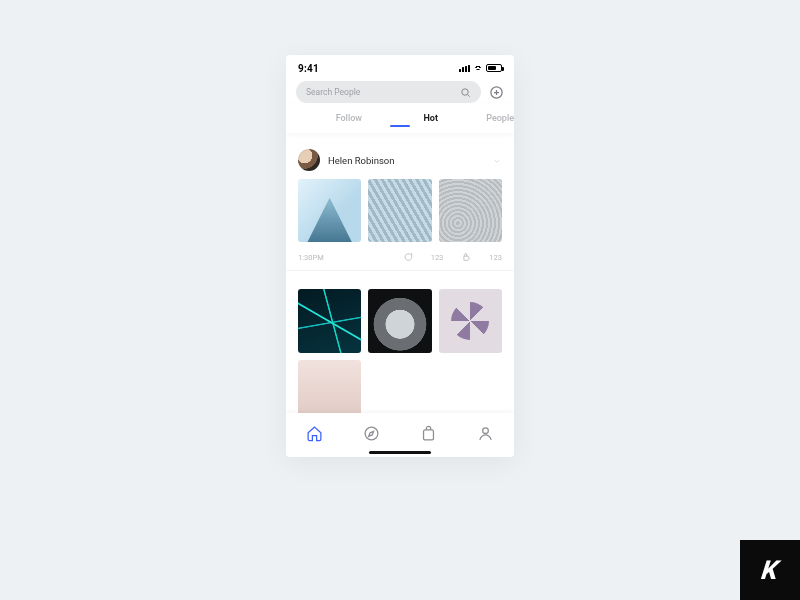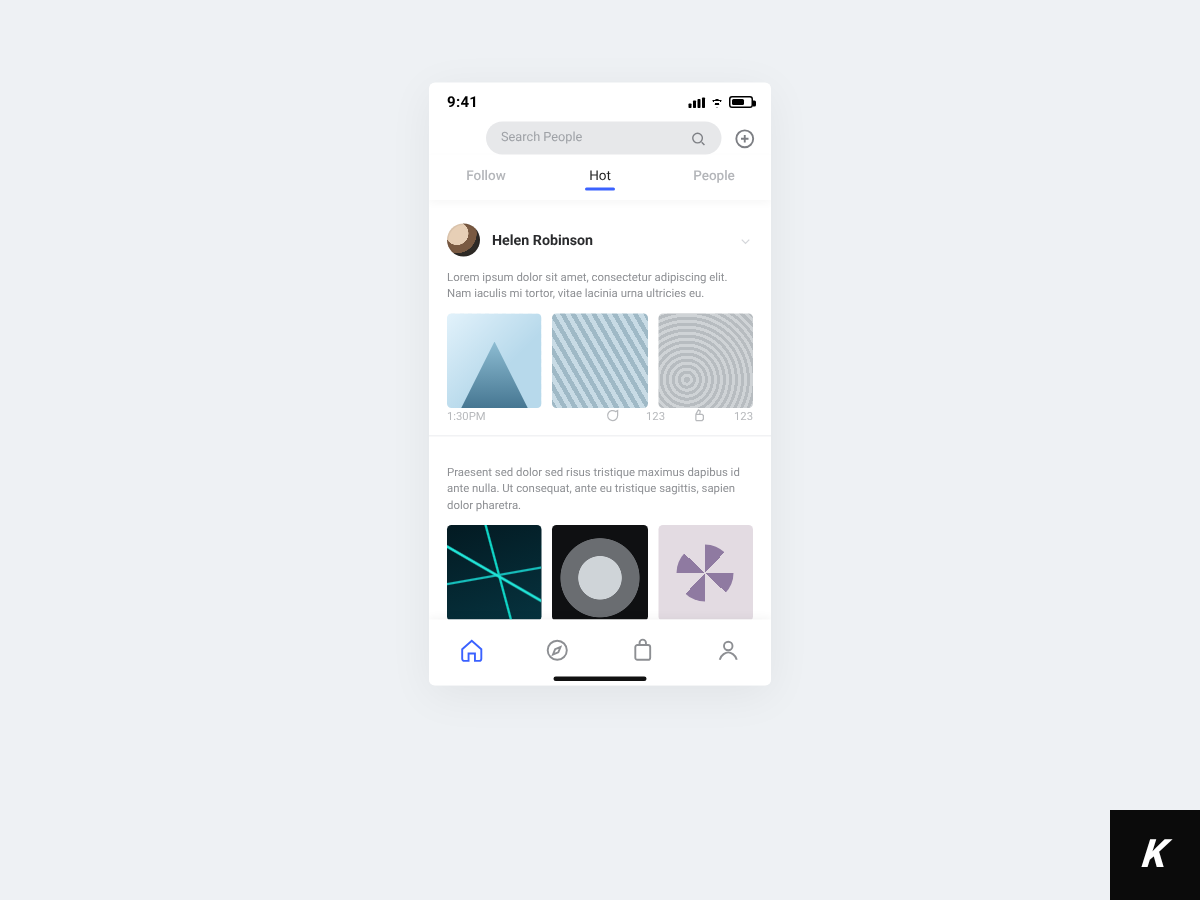--- a/index.html
+++ b/index.html
@@ -47,55 +47,55 @@
   background: radial-gradient(circle at 50% 110%, #000 0 1.2px, transparent 1.3px),
               radial-gradient(circle at 50% 110%, transparent 0 3px, #000 3px 4px, transparent 4.1px),
               radial-gradient(circle at 50% 110%, transparent 0 5.5px, #000 5.5px 6.5px, transparent 6.6px);
   clip-path: polygon(0 0,100% 0,50% 100%);
 }
 .batt { width: 16px; height: 8px; border:1px solid #000; border-radius:2px; position:relative; }
 .batt::after{content:"";position:absolute;right:-3px;top:2px;width:2px;height:4px;background:#000;border-radius:0 1px 1px 0;}
 .batt::before{content:"";position:absolute;left:1px;top:1px;bottom:1px;width:60%;background:#000;border-radius:1px;}
 
 
-.search-row { padding: 0 10px; display:flex; align-items:center; gap:8px;margin-left:28px; }
+.search-row { padding: 0 10px; display:flex; align-items:center; gap:8px; }
 .search {
   flex:1; height: 22px;
   background:#e7e8ea; border-radius:11px;
   padding: 0 10px;
   display:flex; align-items:center;
   color:#9ea1a6; font-size:8.5px;
 }
 .search svg { width:11px;height:11px;stroke:#7d7f84;stroke-width:2;fill:none;}
 .addc { display:flex;align-items:center;justify-content:center; }
 .addc svg{width:15px;height:15px;stroke:#7d7f84;stroke-width:2;fill:none;}
 
 
 .tabs { display:flex; height:30px; align-items:center; }
-.tabs .tab { flex:1; text-align:center; font-size:9px; color:#b4b6ba; position:relative; font-weight:500;}
-.tabs .tab.active { color:#1e1e1e; font-weight:400; }
+.tabs .tab { flex:1; text-align:right; font-size:9px; color:#b4b6ba; position:relative; font-weight:500;}
+.tabs .tab.active { color:#1e1e1e; font-weight:700; }
 .tabs .tab.active::after {
   content:"";position:absolute;left:50%;bottom:-4px;width:20px;height:2px;background:#3b62ff;border-radius:2px;transform:translateX(-50%);
 }
 .hdr-shadow {box-shadow: 0 2px 6px rgba(0,0,0,.04);}
 
 
 .card {
   padding: 10px 12px 8px;
   border-bottom: 1px solid #f1f2f4;
 }
 .user-row { display:flex;align-items:center;gap:8px; }
 .avatar {
   width:22px;height:22px;border-radius:50%;
   background-size:cover;background-position:center;
   box-shadow:inset 0 0 0 1px rgba(0,0,0,.06);
 }
 .av1{background:radial-gradient(circle at 30% 30%, #e7cfb6 0 35%, #7a5a42 36% 60%, #2e2a26 61% 100%);}
 .av2{background:radial-gradient(circle at 30% 30%, #f0ddc9 0 28%, #d9b98f 29% 48%, #c9b39a 49% 100%);}
-.uname { font-size:9.5px; font-weight:700; color:#2a2b2d;}
+.uname { font-size:9.5px; font-weight:400; color:#2a2b2d;}
 .chev { margin-left:auto; color:#d4d6da;}
 .chev svg{width:10px;height:10px;stroke:currentColor;stroke-width:2;fill:none;}
 .body-text { margin-top:8px; font-size:7.6px; color:#8e9094; line-height:1.45;}
 .gallery {margin-top:8px; display:grid; grid-template-columns:repeat(3,1fr); gap:7px;}
 .thumb {aspect-ratio:1/1;border-radius:3px;background-size:cover;background-position:center;}
 .p1a{background:linear-gradient(135deg,#e2f2fb 0%,#b7d9eb 60%),repeating-linear-gradient(135deg,#fff 0 2px,#d4e9f4 2px 4px);}
 .p1a{position:relative;overflow:hidden}
 .p1a::after{content:"";position:absolute;left:50%;bottom:-6px;width:80%;height:80%;background:linear-gradient(0deg,#3c6d89,#8dbcd2);clip-path:polygon(50% 0,100% 100%,0 100%);transform:translateX(-50%)}
 .p1b{background:repeating-linear-gradient(60deg,#9fb9c6 0 3px,#c8dbe5 3px 6px);}
 .p1c{background:repeating-radial-gradient(circle at 30% 70%,#b7bcc0 0 2px,#cfd3d6 2px 4px);}
@@ -103,21 +103,21 @@
 .p2a{position:relative;overflow:hidden}
 .p2a::after{content:"";position:absolute;inset:0;background:
   linear-gradient(30deg,transparent 48%,#21e4d7 49% 50%,transparent 51%),
   linear-gradient(-10deg,transparent 46%,#16bdba 47% 48%,transparent 49%),
   linear-gradient(75deg,transparent 52%,#0fd4c5 53% 54%,transparent 55%);}
 .p2b{background:radial-gradient(circle at 50% 55%,#cfd4d8 0 30%,#6a6d71 31% 55%,#0f1012 56% 100%);}
 .p2c{background:#e3dbe2;position:relative;}
 .p2c::after{content:"";position:absolute;left:20%;top:20%;right:20%;bottom:20%;background:
   conic-gradient(#8f7aa1 0 12%,transparent 12% 25%,#8f7aa1 25% 37%,transparent 37% 50%,#8f7aa1 50% 62%,transparent 62% 75%,#8f7aa1 75% 87%,transparent 87% 100%);border-radius:50%;}
 .p3a{background:linear-gradient(0deg,#e0c8c2,#f1e2de);}
-.meta-row {margin-top:0;display:flex;align-items:center;font-size:7.5px;color:#b7b9bc;}
+.meta-row {margin-top:10px;display:flex;align-items:center;font-size:7.5px;color:#b7b9bc;}
 .meta-row .r { margin-left:auto;display:flex;align-items:center;gap:18px;}
 .meta-row svg{width:10px;height:10px;stroke:#b7b9bc;stroke-width:2;fill:none;}
 
 
 .navbar{
   position:absolute;left:0;right:0;bottom:0;height:44px;background:#fff;
   display:flex;align-items:center;justify-content:space-around;
   box-shadow:0 -1px 6px rgba(0,0,0,.05);
 }
 .nav-ic svg{width:17px;height:17px;stroke:#8d8f93;stroke-width:1.8;fill:none;}
@@ -177,21 +177,20 @@
   <div class="feed">
 
     <div class="card">
       <div class="user-row">
         <div class="avatar av1"></div>
         <div class="uname">Helen Robinson</div>
         <div class="chev"><svg viewBox="0 0 24 24">
               <path d="M6 9l6 6 6-6"></path>
             </svg></div>
       </div>
-      <div class="body-text">Lorem ipsum dolor sit amet, consectetur adipiscing elit. Nam iaculis mi tortor, vitae lacinia urna ultricies eu.</div>
       <div class="gallery">
         <div class="thumb p1a"></div>
         <div class="thumb p1b"></div>
         <div class="thumb p1c"></div>
       </div>
       <div class="meta-row">
         <span>1:30PM</span>
         <span class="r">
           <svg viewBox="0 0 24 24">
               <path d="M21 12a8 8 0 1 1-3-6.2L21 4v8z"></path>
@@ -199,21 +198,20 @@
           <span>123</span>
           <svg viewBox="0 0 24 24">
               <path d="M7 10v10M7 10h10l2 2v6l-2 2H7M7 10l4-7 3 2-1 5"></path>
             </svg>
           <span>123</span>
         </span>
       </div>
     </div>
 
     <div class="card">
-      <div class="body-text">Praesent sed dolor sed risus tristique maximus dapibus id ante nulla. Ut consequat, ante eu tristique sagittis, sapien dolor pharetra.</div>
       <div class="gallery">
         <div class="thumb p2a"></div>
         <div class="thumb p2b"></div>
         <div class="thumb p2c"></div>
         <div class="thumb p3a"></div>
       </div>
     </div>
 
   </div>
 

